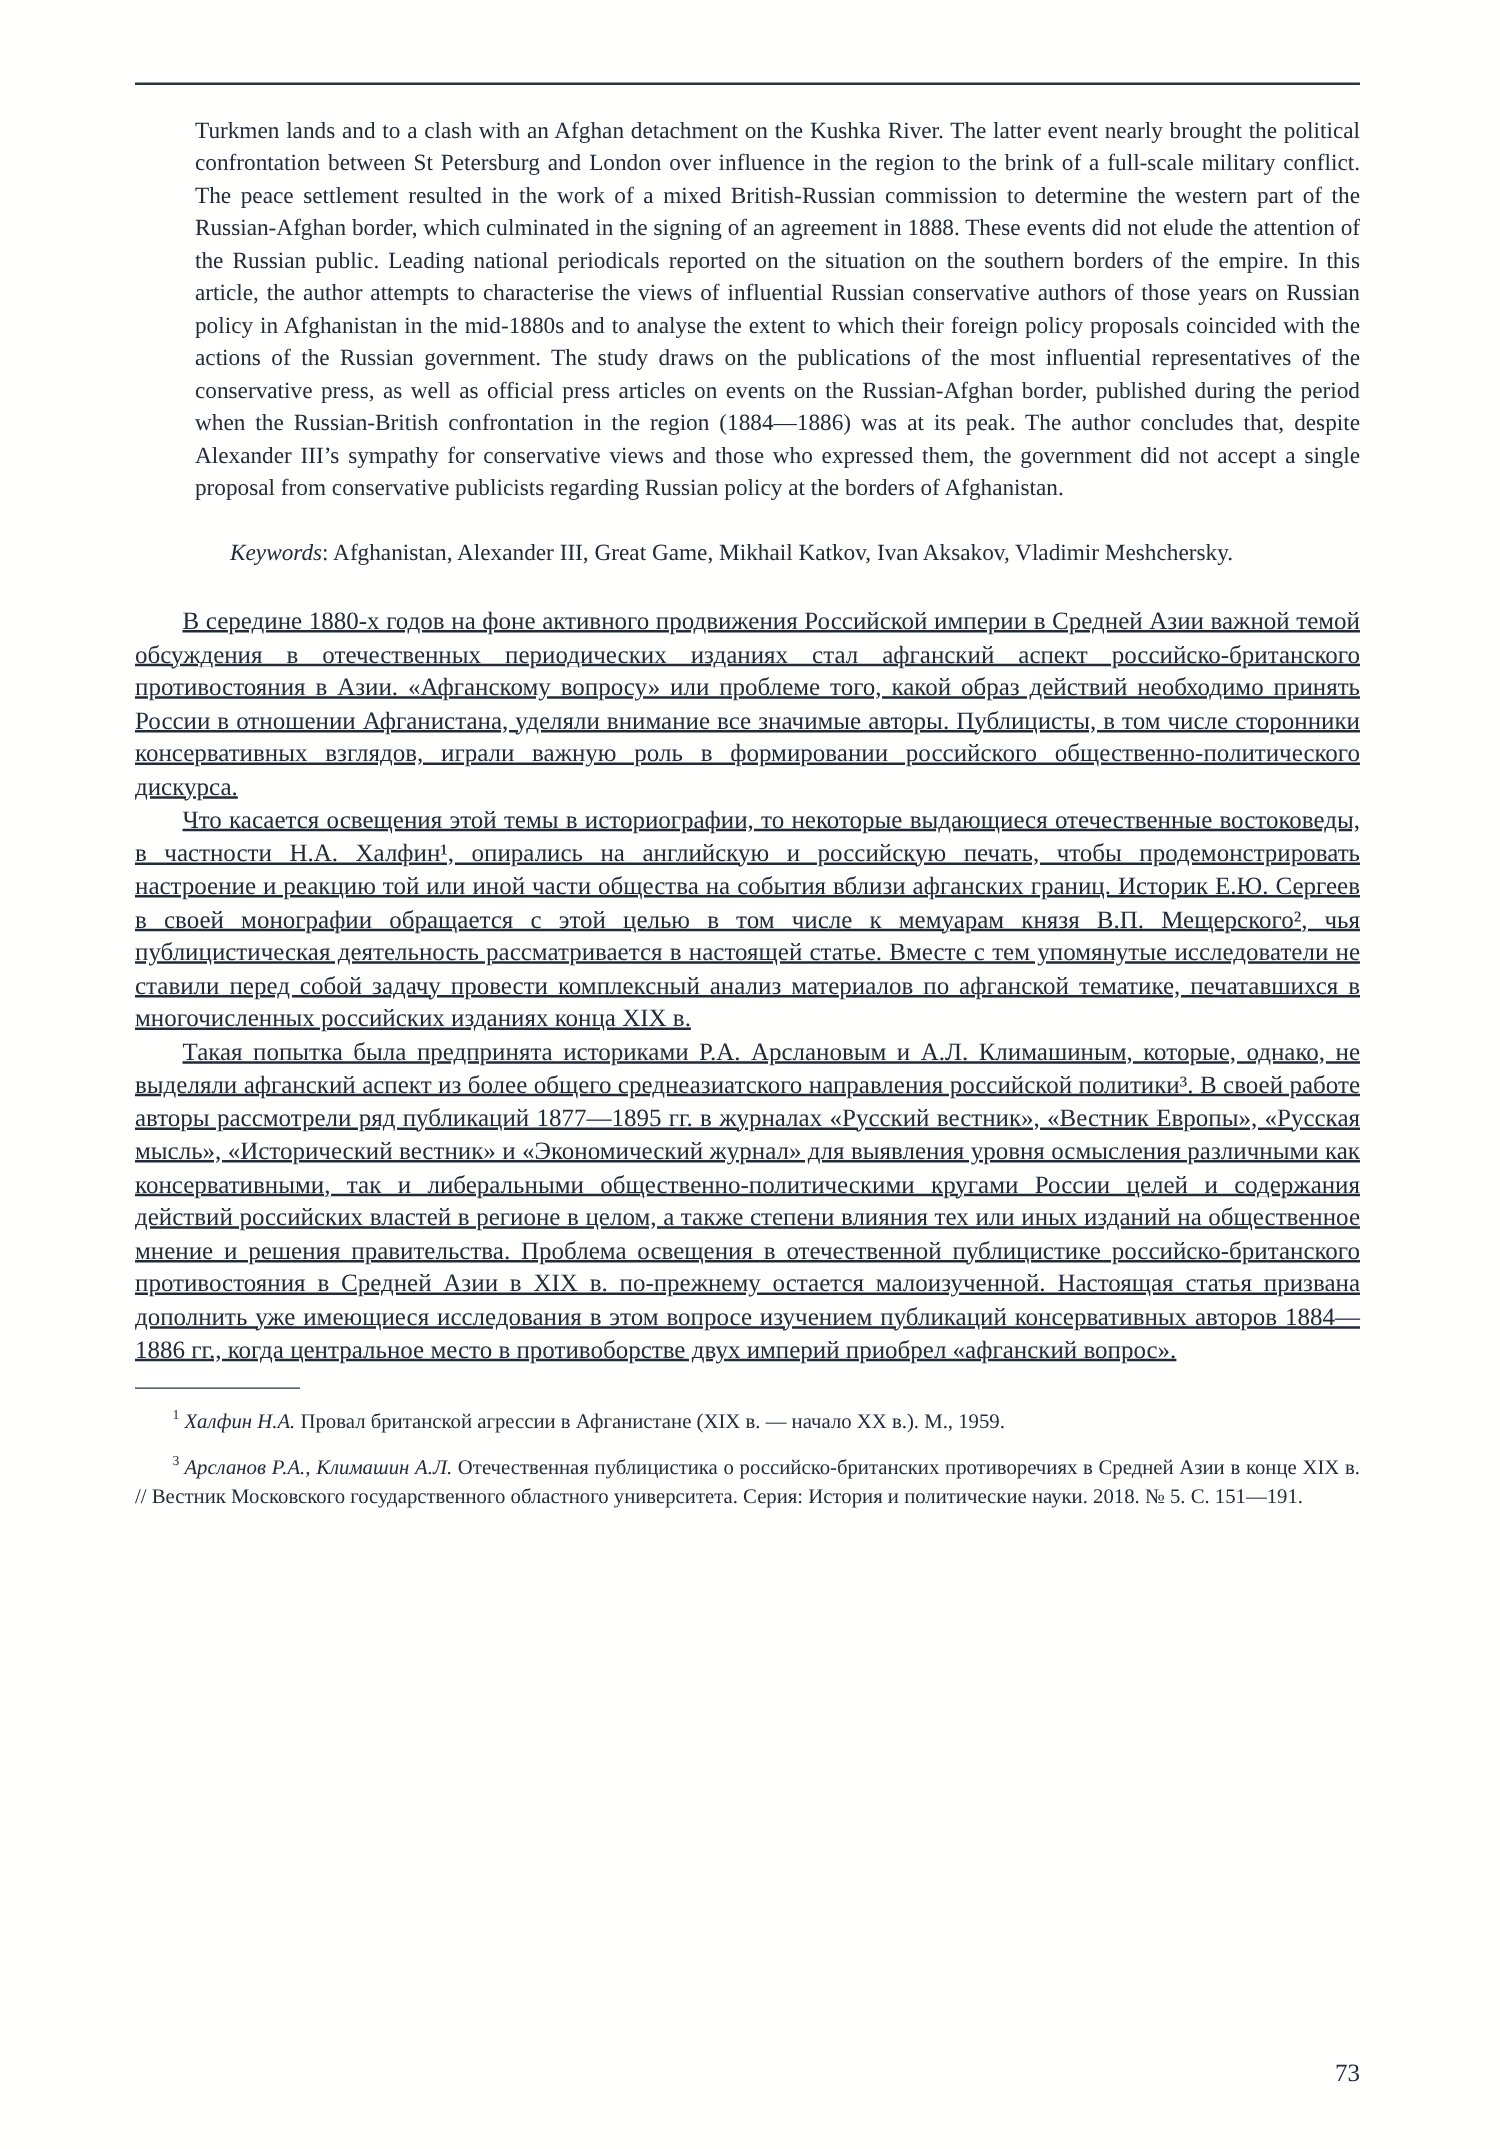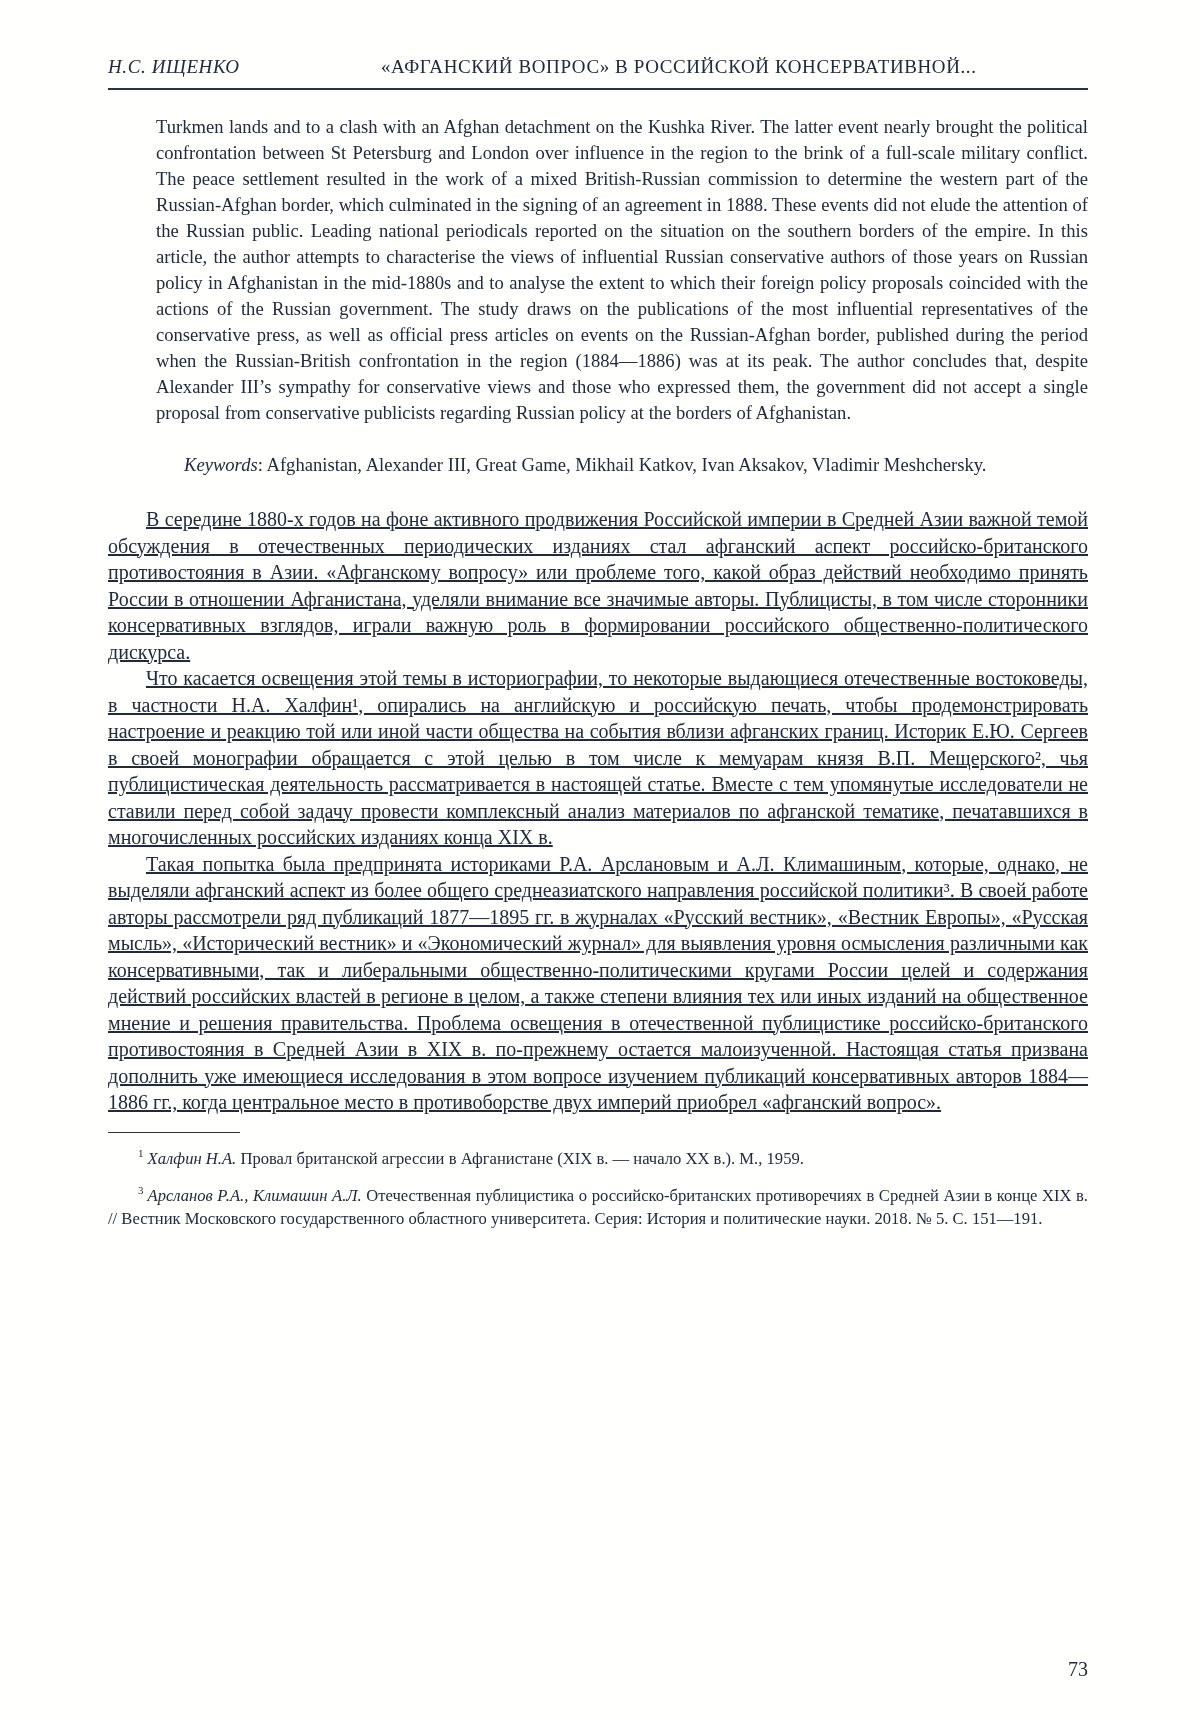--- a/index.html
+++ b/index.html
@@ -89,34 +89,30 @@
     font-size: 11px;
     line-height: 0;
     margin-right: 4px;
   }
   .footnotes em {
     font-style: italic;
   }
   .page-number {
     position: absolute;
     right: 112px;
-    bottom: 38px;
+    bottom: 48px;
     font-size: 20px;
     font-family: Liberation Serif, serif;
   }
 </style>
 </head>
 <body>
 
 <div class="page">
 
-  <header class="running-head">
-    <span class="author">Н.С. ИЩЕНКО</span>
-    <span class="rh-title">«АФГАНСКИЙ ВОПРОС» В РОССИЙСКОЙ КОНСЕРВАТИВНОЙ...</span>
-  </header>
 
   <hr class="head-rule">
 
   <section class="abstract-block">
     <p>Turkmen lands and to a clash with an Afghan detachment on the Kushka River. The latter event nearly brought the political confrontation between St Petersburg and London over influence in the region to the brink of a full-scale military conflict. The peace settlement resulted in the work of a mixed British-Russian commission to determine the western part of the Russian-Afghan border, which culminated in the signing of an agreement in 1888. These events did not elude the attention of the Russian public. Leading national periodicals reported on the situation on the southern borders of the empire. In this article, the author attempts to characterise the views of influential Russian conservative authors of those years on Russian policy in Afghanistan in the mid-1880s and to analyse the extent to which their foreign policy proposals coincided with the actions of the Russian government. The study draws on the publications of the most influential representatives of the conservative press, as well as official press articles on events on the Russian-Afghan border, published during the period when the Russian-British confrontation in the region (1884—1886) was at its peak. The author concludes that, despite Alexander III’s sympathy for conservative views and those who expressed them, the government did not accept a single proposal from conservative publicists regarding Russian policy at the borders of Afghanistan.</p>
     <p class="keywords-par"><em>Keywords</em><span>: Afghanistan, Alexander III, Great Game, Mikhail Katkov, Ivan Aksakov, Vladimir Meshchersky.</span></p>
   </section>
 
   <section class="article-body">
     <p>В середине 1880-х годов на фоне активного продвижения Российской империи в Средней Азии важной темой обсуждения в отечественных периодических изданиях стал афганский аспект российско-британского противостояния в Азии. «Афганскому вопросу» или проблеме того, какой образ действий необходимо принять России в отношении Афганистана, уделяли внимание все значимые авторы. Публицисты, в том числе сторонники консервативных взглядов, играли важную роль в формировании российского общественно-политического дискурса.</p>

